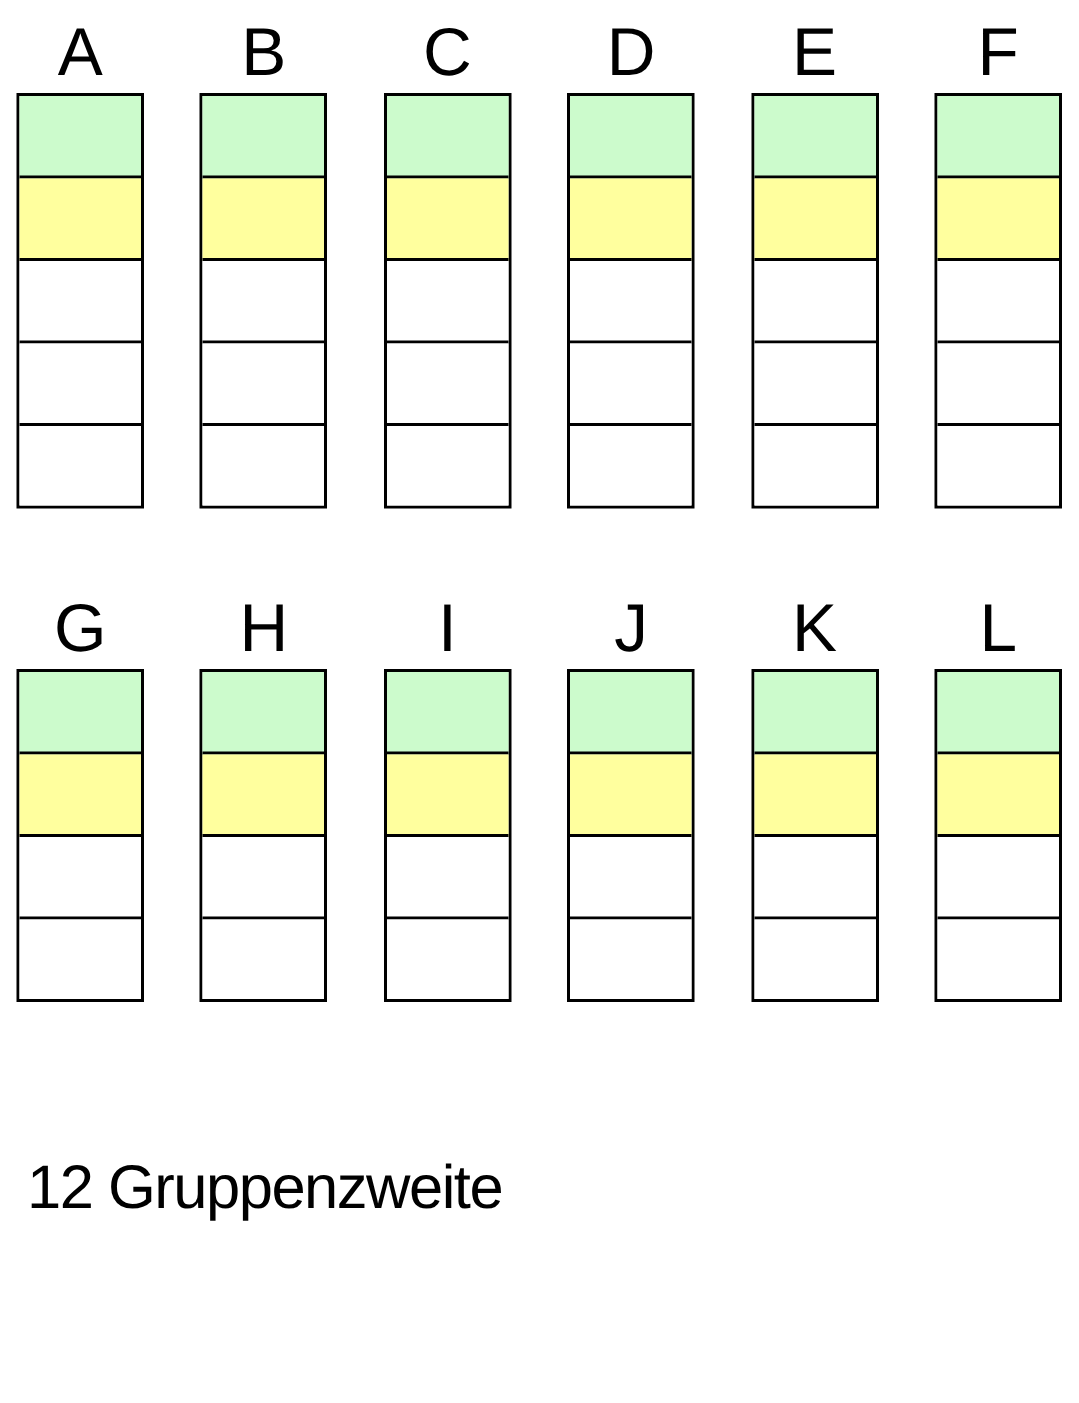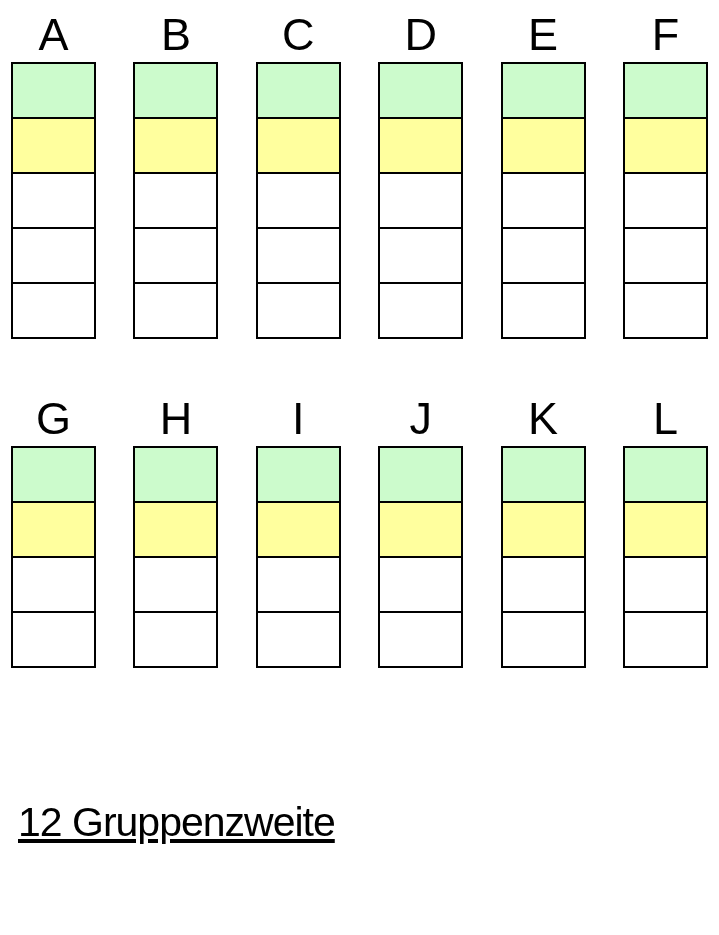--- a/index.html
+++ b/index.html
@@ -26,21 +26,21 @@
   .cell:last-child{border-bottom:none;}
 
   .footer-title{
     position:absolute;left:17px;top:722px;
     font-size:45px;letter-spacing:-1.5px;white-space:nowrap;
   }
   .footer-line{
     position:absolute;left:18px;
     font-size:41px;letter-spacing:-1px;white-space:nowrap;
   }
-  .footer-line.l0{top:799px;text-decoration:underline;}
+  .footer-line.l0{top:768px;}
   .footer-line.l1{top:858px;}
 </style>
 </head>
 <body>
 
 <div class="canvas">
 
   <div class="group-row" style="top:8px">
       <div class="group">
         <div class="group-label">A</div>

